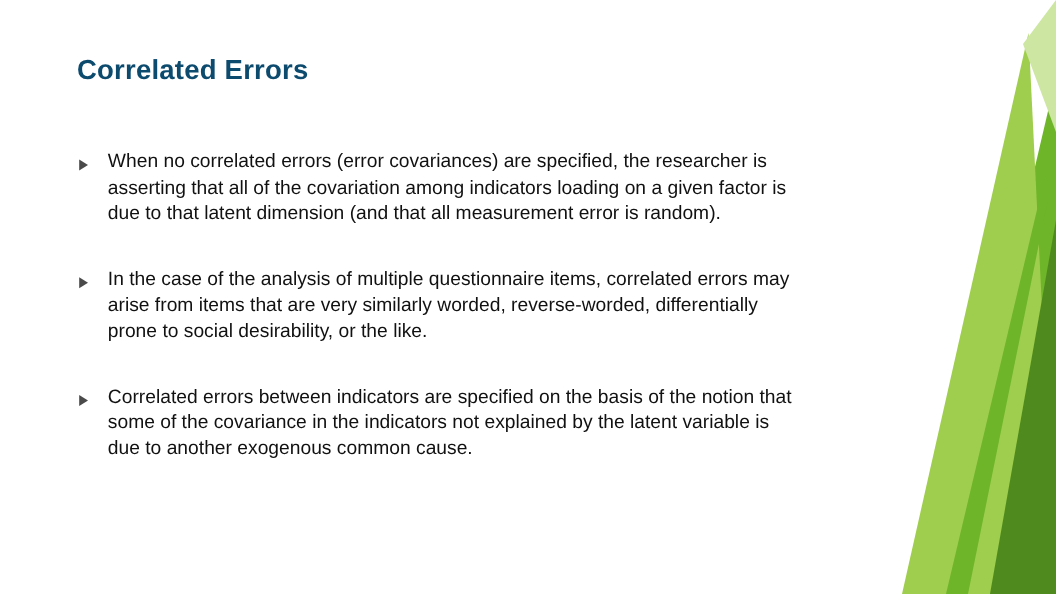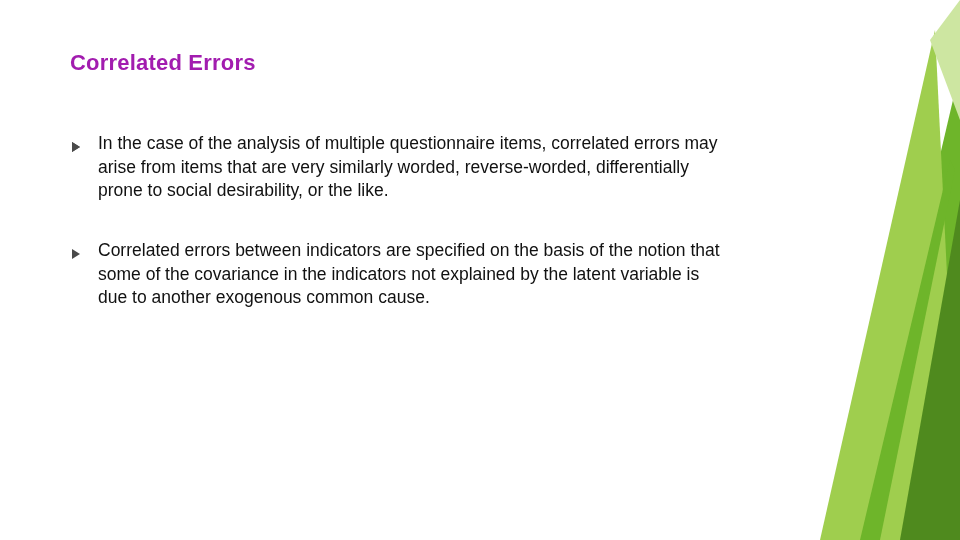--- a/index.html
+++ b/index.html
@@ -9,23 +9,23 @@
     background: #ffffff;
     position: relative;
   }
   .slide {
     width: 960px;
     height: 540px;
     position: relative;
     padding: 50px 70px 40px 70px;
   }
   .title {
-    font-size: 22px;
+    font-size: 25px;
     font-weight: bold;
-    color: #a21caf;
+    color: #0c4a6e;
     margin-bottom: 56px;
     letter-spacing: 0.2px;
   }
   .bullets {
     list-style: none;
     width: 660px;
   }
   .bullets li {
     position: relative;
     padding-left: 28px;
@@ -58,20 +58,21 @@
 
   <h1 class="title">Correlated Errors</h1>
 
   <ul class="bullets">
     <li>
       <span class="arrow">
         <svg viewBox="0 0 12 12" width="12" height="12">
             <polygon points="2,1 10,6 2,11" fill="#4a4a4a"></polygon>
           </svg>
       </span>
+      <span>When no correlated errors (error covariances) are specified, the researcher is asserting that all of the covariation among indicators loading on a given factor is due to that latent dimension (and that all measurement error is random).</span>
     </li>
     <li>
       <span class="arrow">
         <svg viewBox="0 0 12 12" width="12" height="12">
             <polygon points="2,1 10,6 2,11" fill="#4a4a4a"></polygon>
           </svg>
       </span>
       <span>In the case of the analysis of multiple questionnaire items, correlated errors may arise from items that are very similarly worded, reverse-worded, differentially prone to social desirability, or the like.</span>
     </li>
     <li>

